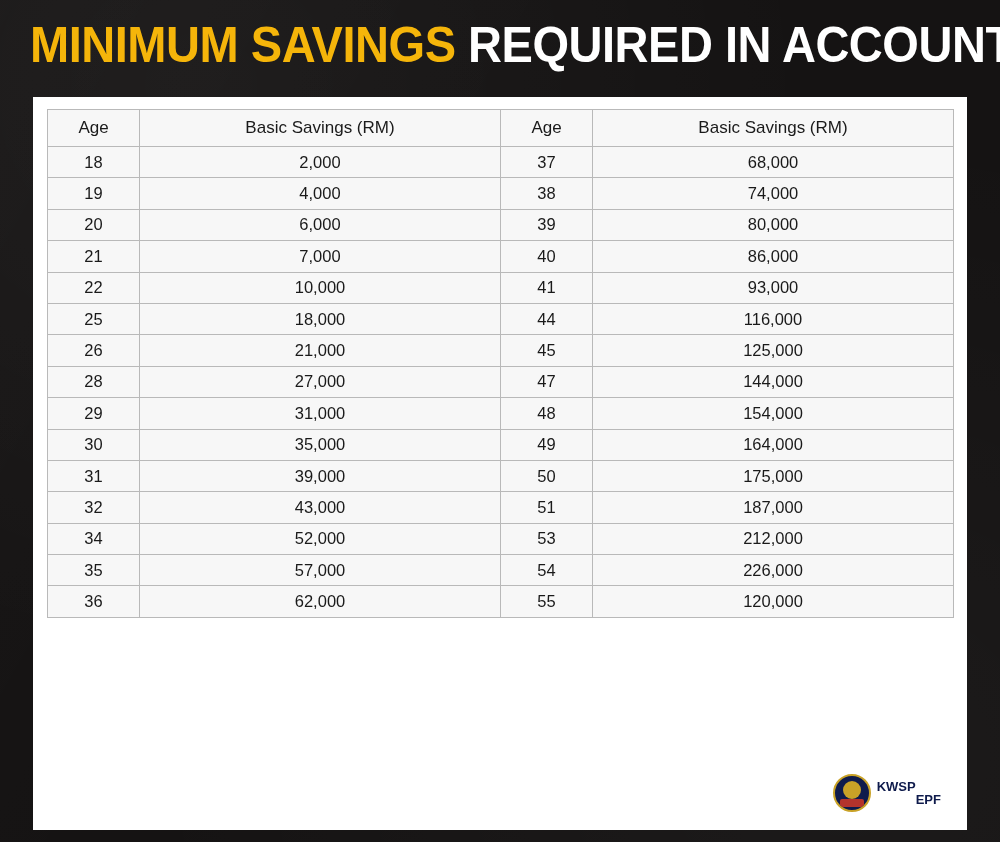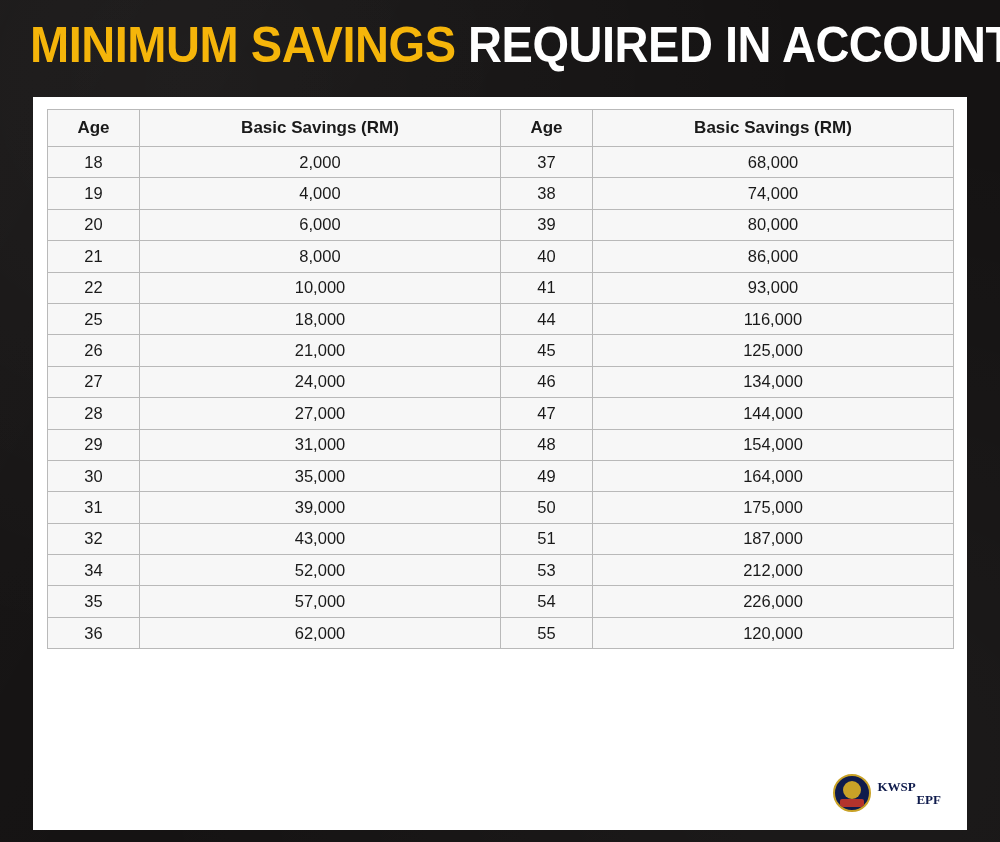--- a/index.html
+++ b/index.html
@@ -74,37 +74,36 @@
   table.savings td {
     border: 1px solid #B9B9B9;
     text-align: center;
     color: #1A1A1A;
     background: #F7F7F7;
     height: 30.4px;
     padding: 0;
   }
   table.savings th {
     font-size: 17px;
-    font-weight: 700;
+    font-weight: 400;
     height: 36px;
   }
   table.savings td {
     font-size: 16.5px;
     font-weight: 400;
   }
   table.savings tr.header-row th { background: #F7F7F7; }
 
   .logo {
     position: absolute;
     right: 26px;
     bottom: 18px;
     display: flex;
     align-items: center;
     gap: 6px;
-    font-family: Liberation Serif, serif;
   }
   .logo-mark {
     width: 34px;
     height: 34px;
     border-radius: 50%;
     background: #0F1B4C;
     border: 2px solid #C9A227;
     position: relative;
     overflow: hidden;
     flex: 0 0 auto;
@@ -179,47 +178,41 @@
             <td>74,000</td>
           </tr>
           <tr>
             <td>20</td>
             <td>6,000</td>
             <td>39</td>
             <td>80,000</td>
           </tr>
           <tr>
             <td>21</td>
-            <td>8,000</td>
+            <td>7,000</td>
             <td>40</td>
             <td>86,000</td>
           </tr>
           <tr>
             <td>22</td>
             <td>10,000</td>
             <td>41</td>
             <td>93,000</td>
           </tr>
           <tr>
             <td>25</td>
             <td>18,000</td>
             <td>44</td>
             <td>116,000</td>
           </tr>
           <tr>
             <td>26</td>
             <td>21,000</td>
             <td>45</td>
             <td>125,000</td>
-          </tr>
-          <tr>
-            <td>27</td>
-            <td>24,000</td>
-            <td>46</td>
-            <td>134,000</td>
           </tr>
           <tr>
             <td>28</td>
             <td>27,000</td>
             <td>47</td>
             <td>144,000</td>
           </tr>
           <tr>
             <td>29</td>
             <td>31,000</td>

